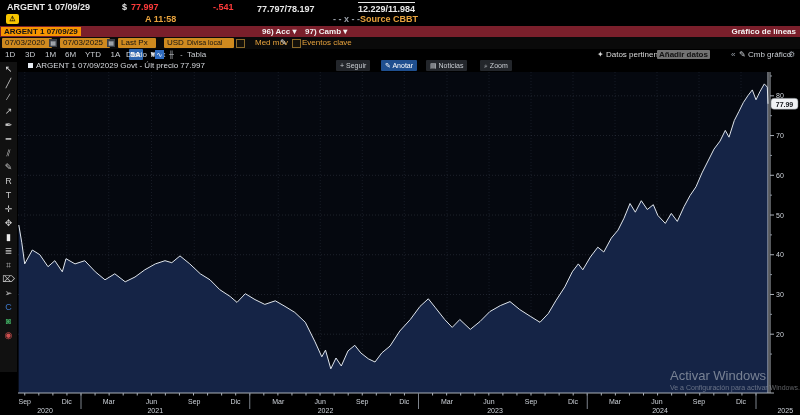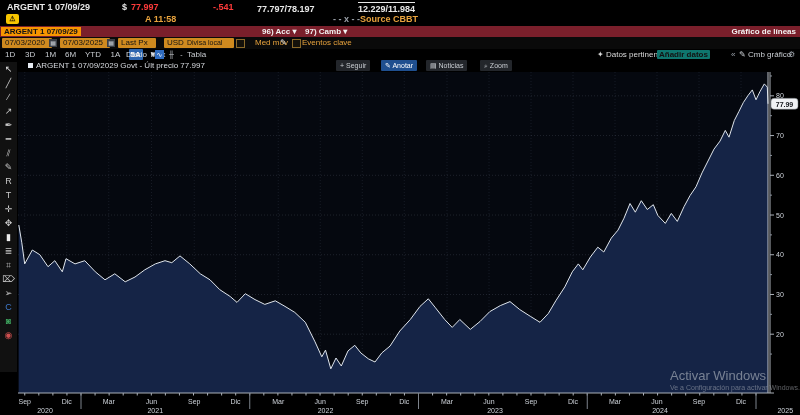--- a/index.html
+++ b/index.html
@@ -93,21 +93,21 @@
         <div class="tab" style="left: 108.5px;">1A</div>
         <div class="tab sel" style="left: 128.5px;">5A</div>
         <div class="tab" style="left: 148.5px;">Máx</div>
       </div>
     <div class="tab" style="left:124px;color:#d5d9de;">Diario ▼</div>
     <div class="mini-ic" style="left:155px;background:#2f6bbf;color:#fff;">∿</div>
     <div class="mini-ic" style="left:167px;">╫</div>
     <div class="mini-ic" style="left:177px;">-</div>
     <div class="tab" style="left:185px;">Tabla</div>
     <div class="tab" style="left:595px;color:#d9d9d9;">✦ Datos pertinent</div>
-    <div class="tab" style="left:657px;top:1px;height:9px;line-height:9px;background:#0f766e;color:#131313;font-weight:bold;border-radius:1px;">Añadir datos</div>
+    <div class="tab" style="left:657px;top:1px;height:9px;line-height:9px;background:#737373;color:#131313;font-weight:bold;border-radius:1px;">Añadir datos</div>
     <div class="tab" style="left:729px;color:#9aa0a8;">«</div>
     <div class="tab" style="left:737px;">✎</div>
     <div class="tab" style="left:746px;">Cmb gráfico</div>
     <div class="tab" style="left:786px;color:#9aa0a8;">⚙</div>
   </div>
 
   <div class="chart-region">
     <div class="left-toolbar" id="left-toolbar">
         <div class="lt-ic" style="color: rgb(224, 224, 224);">↖</div>
         <div class="lt-ic" style="color: rgb(201, 201, 201);">╱</div>

